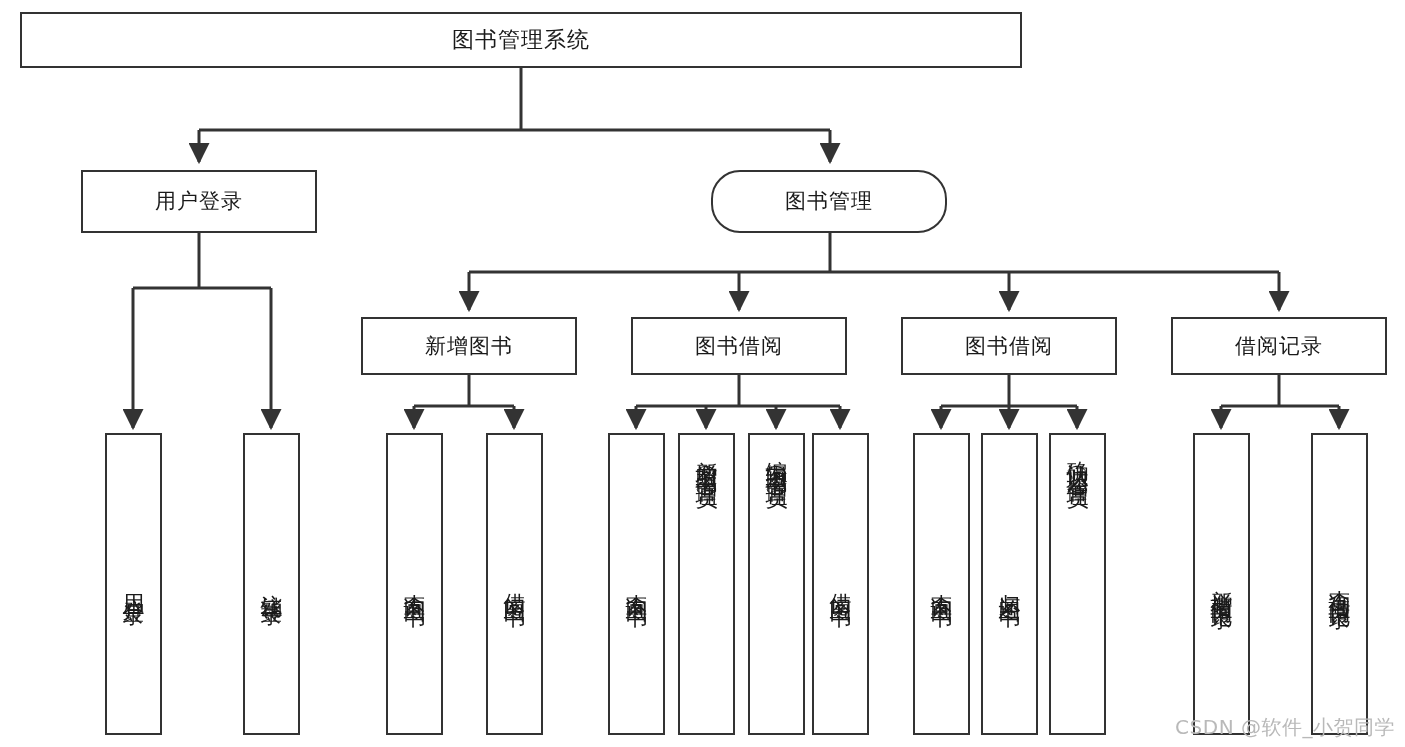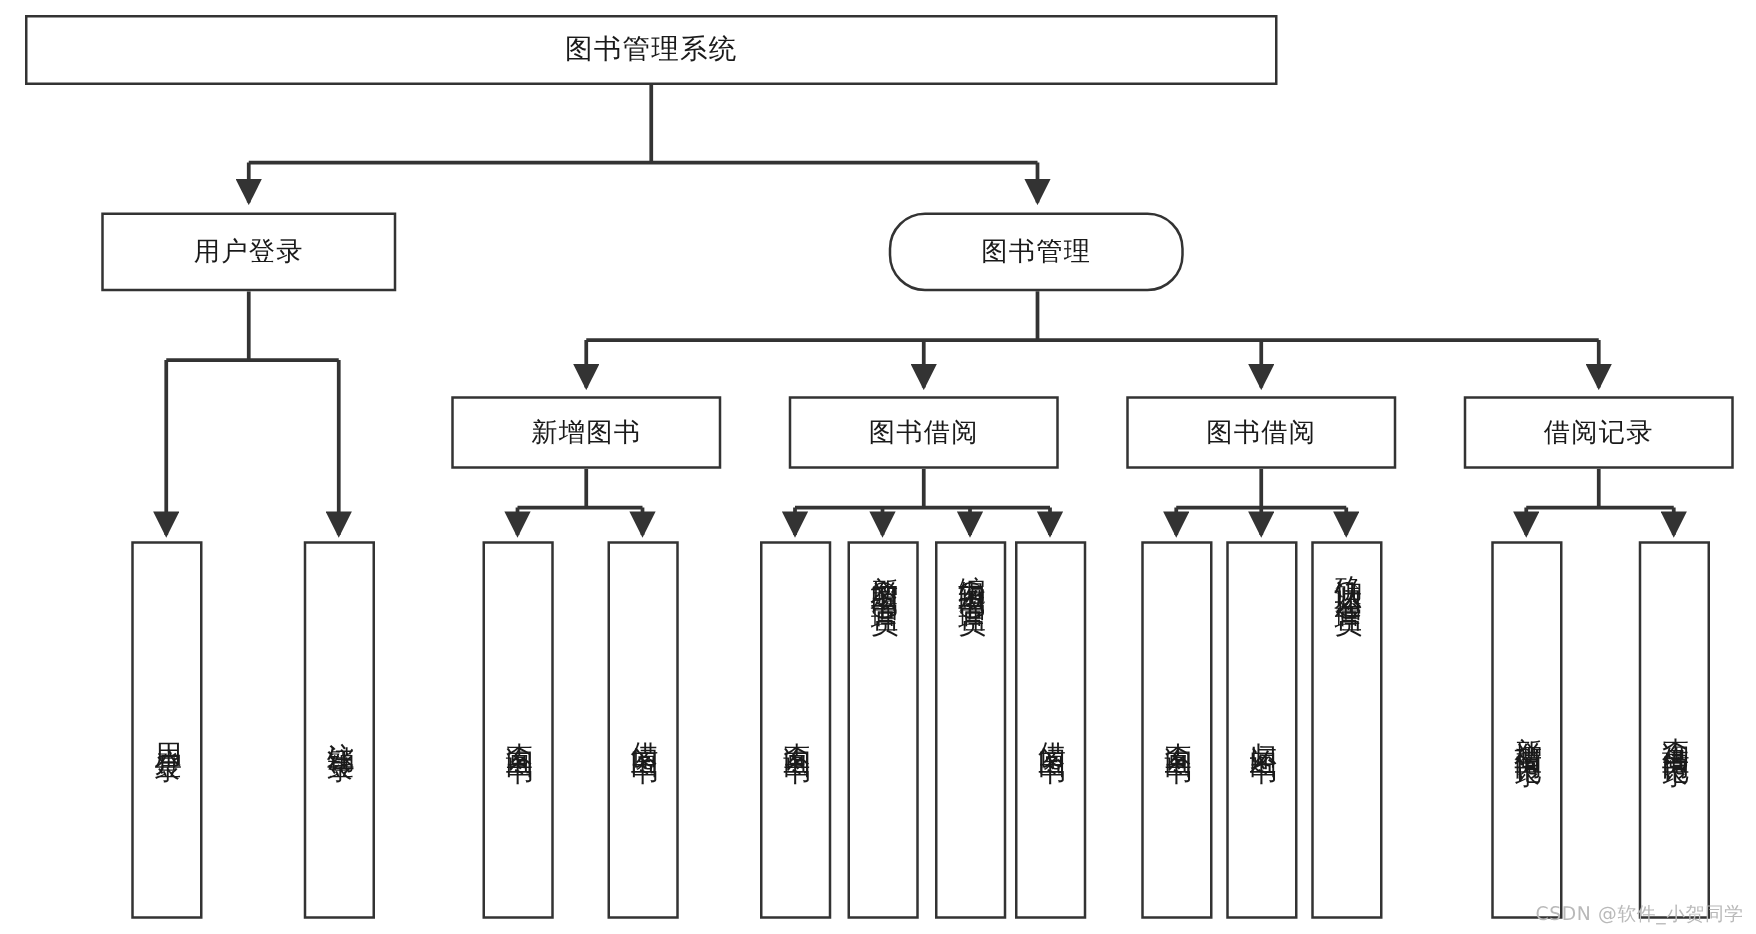--- a/index.html
+++ b/index.html
@@ -66,21 +66,21 @@
     white-space: nowrap;
   }
   .node.v.center {
     align-items: center;
     padding-top: 0;
   }
   #watermark {
     position: absolute;
     right: 10px;
     bottom: 6px;
-    font-size: 15px;
+    font-size: 20px;
     color: #b9b9b9;
     white-space: nowrap;
     letter-spacing: 0.5px;
     pointer-events: none;
   }
 </style>
 </head>
 <body>
 
 <div id="canvas">

